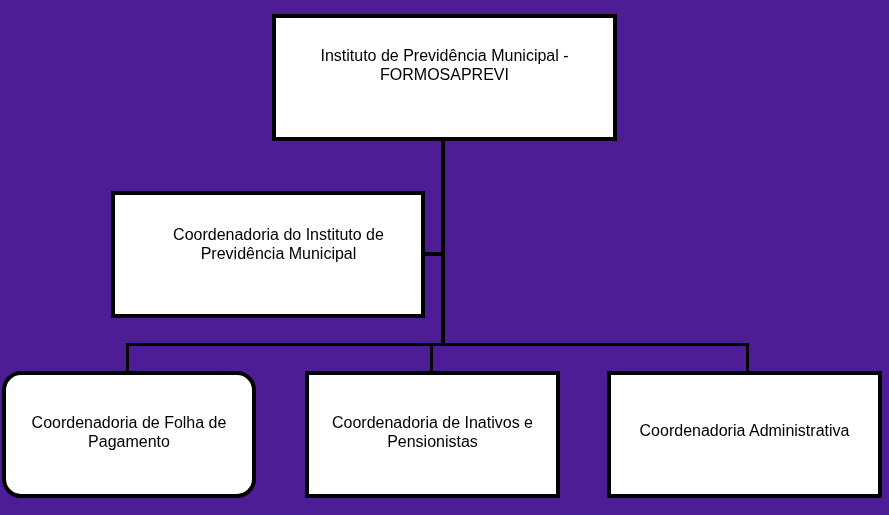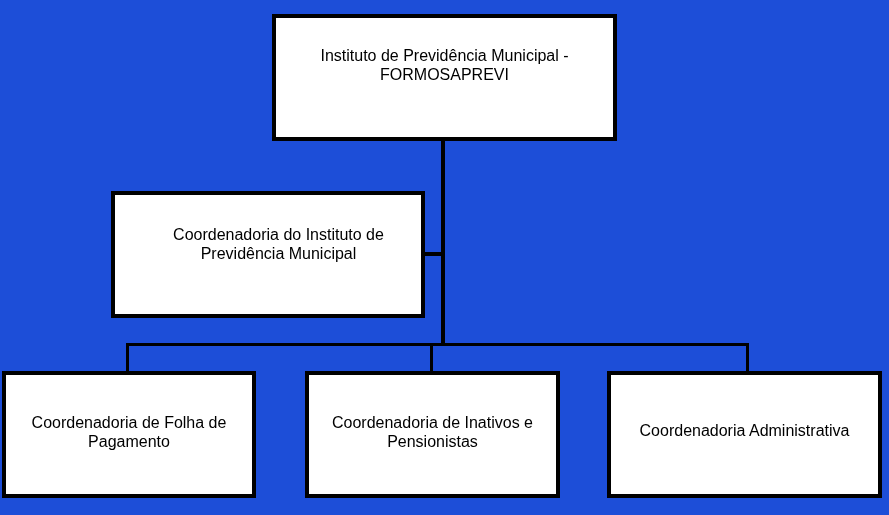--- a/index.html
+++ b/index.html
@@ -4,21 +4,21 @@
 <style>
   html, body {
     margin: 0;
     padding: 0;
     background: #ffffff;
   }
   #canvas {
     position: relative;
     width: 889px;
     height: 515px;
-    background: #1d4ed8;
+    background: #4c1d95;
     overflow: hidden;
     font-family: "Liberation Sans", sans-serif;
   }
   .org-box {
     position: absolute;
     box-sizing: border-box;
     border: 4px solid #000000;
     background: #ffffff;
     display: flex;
     align-items: center;
@@ -38,21 +38,21 @@
   .off-4  .lbl { transform: translateY(-4px); }
 
   .connector {
     position: absolute;
     background: #000000;
   }
 
   
   #box-root     { left: 272px; top: 14px;  width: 345px; height: 127px; }
   #box-staff    { left: 111px; top: 191px; width: 314px; height: 127px; }
-  #box-folha    { left: 2px;   top: 371px; width: 254px; height: 127px; }
+  #box-folha    { left: 2px;   top: 371px; width: 254px; height: 127px; border-radius: 19px; }
   #box-inativos { left: 305px; top: 371px; width: 255px; height: 127px; }
   #box-admin    { left: 607px; top: 371px; width: 275px; height: 127px; }
 
   #conn-trunk        { left: 441px; top: 141px; width: 4px;   height: 205px; }
   #conn-staff        { left: 425px; top: 252px; width: 18px;  height: 4px; }
   #conn-branch       { left: 126px; top: 343px; width: 623px; height: 3px; }
   #conn-drop-folha   { left: 126px; top: 343px; width: 3px;   height: 28px; }
   #conn-drop-inativos{ left: 430px; top: 345px; width: 3px;   height: 26px; }
   #conn-drop-admin   { left: 746px; top: 343px; width: 3px;   height: 28px; }
 </style>

